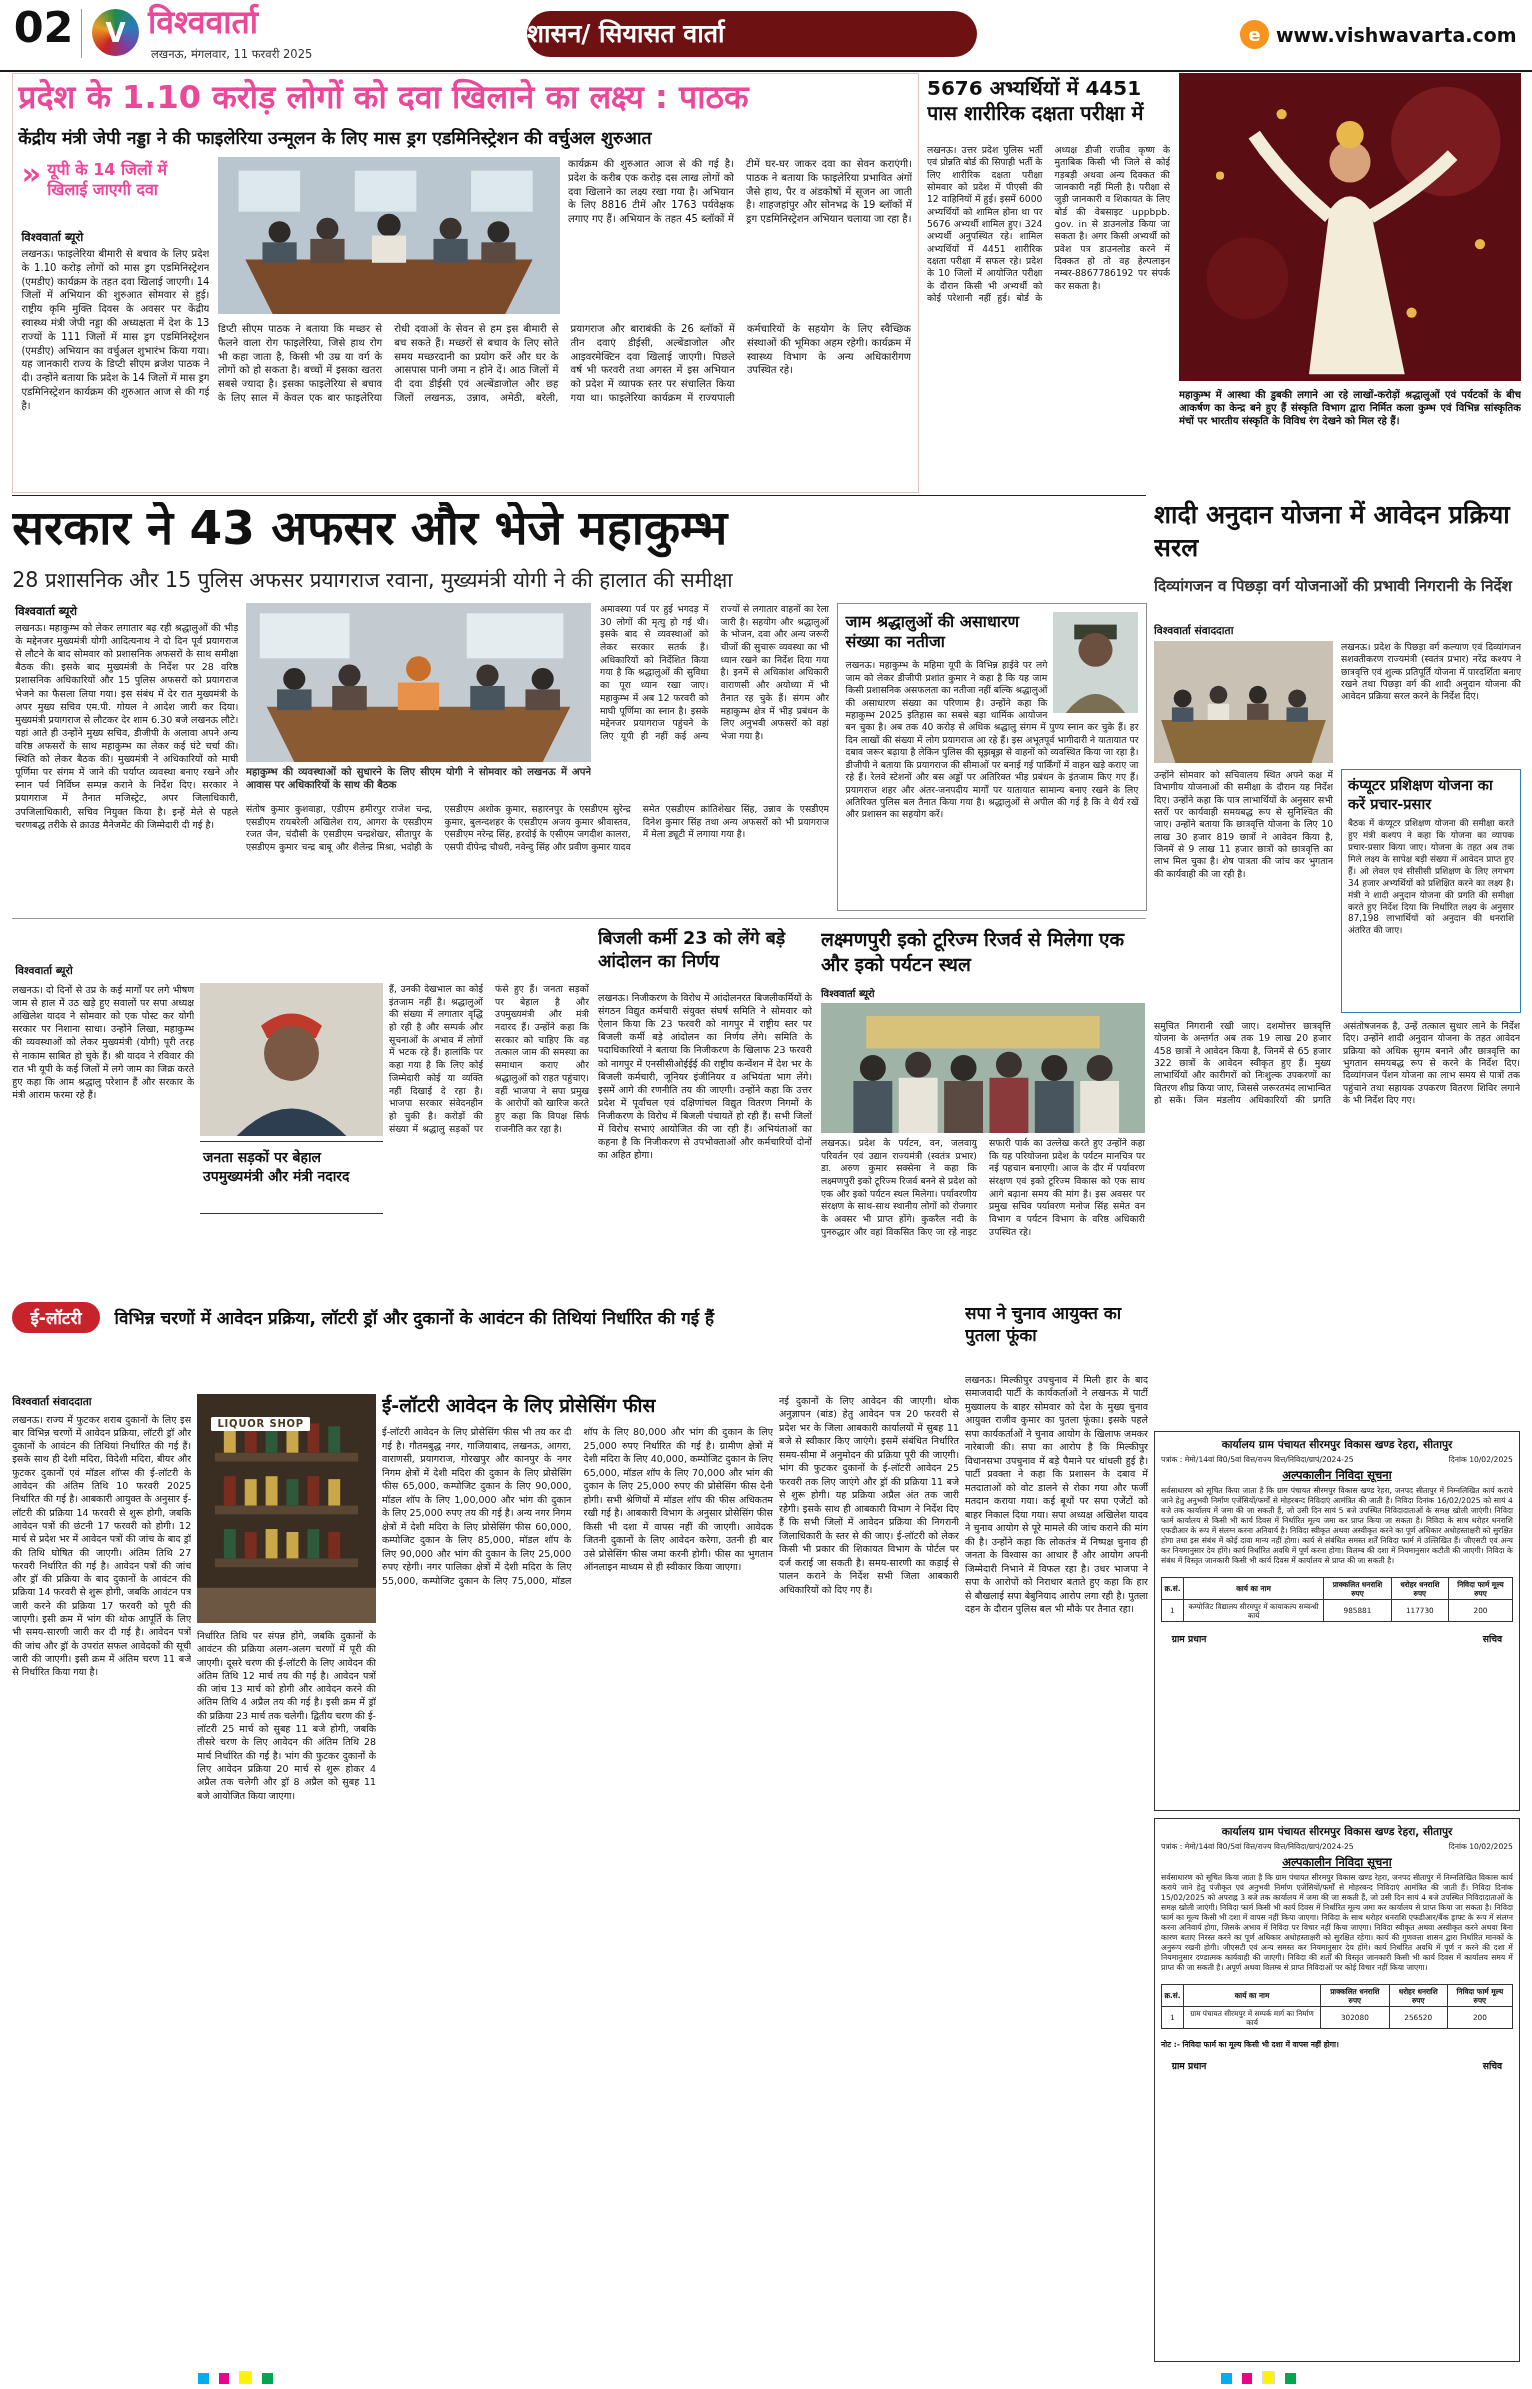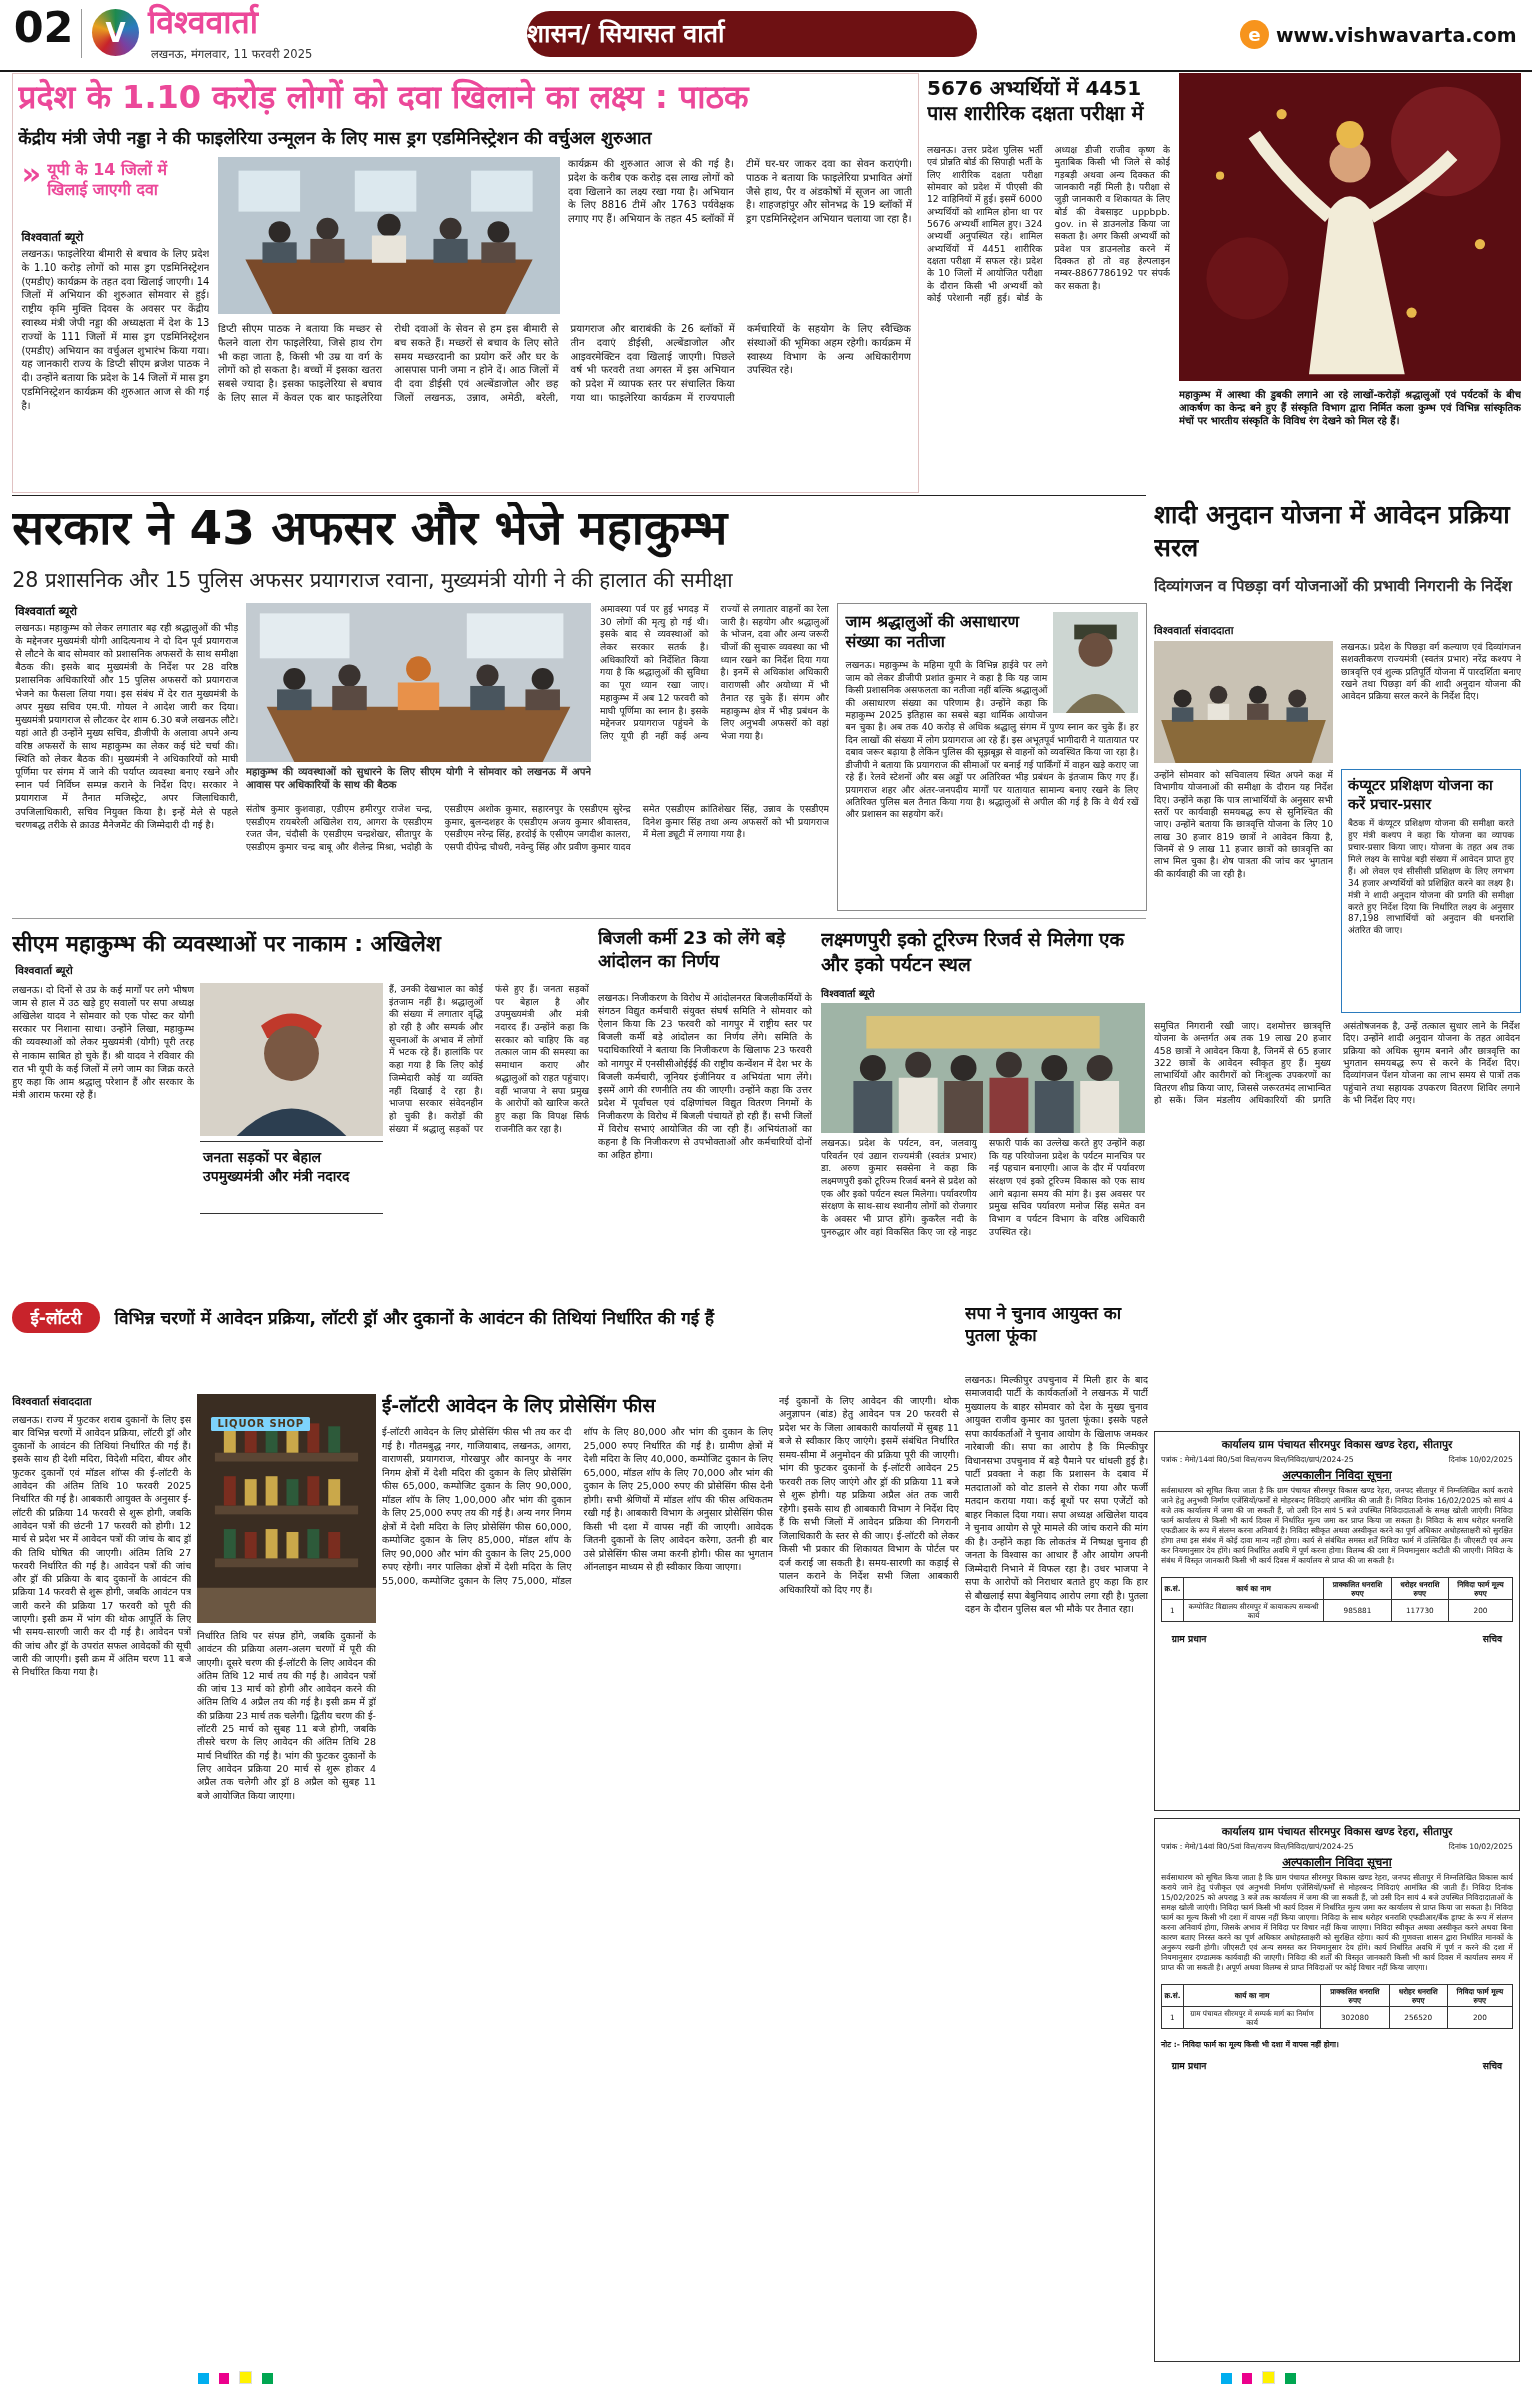--- a/index.html
+++ b/index.html
@@ -27,21 +27,21 @@
   .notice .office{font-size:10.7px;font-weight:bold;text-align:center}
   .notice .refrow{display:flex;justify-content:space-between;font-size:7.6px;margin-top:2.3px}
   .notice .ntitle{font-size:11.5px;font-weight:bold;text-align:center;text-decoration:underline;margin:3.1px 0}
   .notice table{width:100%;border-collapse:collapse;margin:11px 0}
   .notice th,.notice td{border:0.8px solid #333;padding:1.5px 2.3px;font-size:7.3px;text-align:center;line-height:1.25}
   .sigrow{display:flex;justify-content:space-between;font-weight:bold;font-size:9.2px;margin-top:9.2px;padding:0 10.7px}
   .quotebox{border-top:1.5px solid #333;border-bottom:1.5px solid #333;padding:6.1px 3.1px;
             font-size:14px;font-weight:bold;line-height:1.35;overflow:hidden;box-sizing:border-box}
   .pill{display:inline-block;background:#c8232b;color:#fff;font-weight:bold;font-size:17px;
         padding:3.8px 18.3px;border-radius:18.3px;margin-right:10.7px;vertical-align:middle}
-  .photolabel{position:absolute;left:8%;top:10%;background:#7dd3fc;color:#4a371f;font-weight:bold;
+  .photolabel{position:absolute;left:8%;top:10%;background:#ffffff;color:#4a371f;font-weight:bold;
         font-size:10px;padding:1.5px 6.1px;border-radius:1.5px;letter-spacing:0.8px}
   .regmark{display:inline-block;width:10.7px;height:10.7px;margin-right:6.1px}
 </style>
 </head>
 <body>
 
 <div class="page">
 
   <div class="abs" style="left:0;top:0;width:1533px;height:70px;border-bottom:2.3px solid #1a1a1a;">
     <div class="abs b" style="left:13.7px;top:6.1px;font-size:43px;line-height:1;">02</div>
@@ -172,21 +172,20 @@
     </svg>
   </div>
   <div class="abs body-sm" style="left:1341px;top:641px;width:180px;height:122px;">लखनऊ। प्रदेश के पिछड़ा वर्ग कल्याण एवं दिव्यांगजन सशक्तीकरण राज्यमंत्री (स्वतंत्र प्रभार) नरेंद्र कश्यप ने छात्रवृत्ति एवं शुल्क प्रतिपूर्ति योजना में पारदर्शिता बनाए रखने तथा पिछड़ा वर्ग की शादी अनुदान योजना की आवेदन प्रक्रिया सरल करने के निर्देश दिए।</div>
   <div class="abs body-sm" style="left:1154px;top:769px;width:179px;height:244px;">उन्होंने सोमवार को सचिवालय स्थित अपने कक्ष में विभागीय योजनाओं की समीक्षा के दौरान यह निर्देश दिए। उन्होंने कहा कि पात्र लाभार्थियों के अनुसार सभी स्तरों पर कार्यवाही समयबद्ध रूप से सुनिश्चित की जाए। उन्होंने बताया कि छात्रवृत्ति योजना के लिए 10 लाख 30 हजार 819 छात्रों ने आवेदन किया है, जिनमें से 9 लाख 11 हजार छात्रों को छात्रवृत्ति का लाभ मिल चुका है। शेष पात्रता की जांच कर भुगतान की कार्यवाही की जा रही है।</div>
   <div class="abs bluebox" style="left:1341px;top:769px;width:180px;height:244px;">
     <div class="c b" style="font-size:14.5px;line-height:1.3;margin-bottom:4.6px;">कंप्यूटर प्रशिक्षण योजना का करें प्रचार-प्रसार</div>
     <div class="jt" style="font-size:8.8px;line-height:1.35;">बैठक में कंप्यूटर प्रशिक्षण योजना की समीक्षा करते हुए मंत्री कश्यप ने कहा कि योजना का व्यापक प्रचार-प्रसार किया जाए। योजना के तहत अब तक मिले लक्ष्य के सापेक्ष बड़ी संख्या में आवेदन प्राप्त हुए हैं। ओ लेवल एवं सीसीसी प्रशिक्षण के लिए लगभग 34 हजार अभ्यर्थियों को प्रशिक्षित करने का लक्ष्य है। मंत्री ने शादी अनुदान योजना की प्रगति की समीक्षा करते हुए निर्देश दिया कि निर्धारित लक्ष्य के अनुसार 87,198 लाभार्थियों को अनुदान की धनराशि अंतरित की जाए।</div>
   </div>
   <div class="abs body-sm cols2" style="left:1154px;top:1020px;width:366px;height:406px;">समुचित निगरानी रखी जाए। दशमोत्तर छात्रवृत्ति योजना के अन्तर्गत अब तक 19 लाख 20 हजार 458 छात्रों ने आवेदन किया है, जिनमें से 65 हजार 322 छात्रों के आवेदन स्वीकृत हुए हैं। मुख्य लाभार्थियों और कारीगरों को निःशुल्क उपकरणों का वितरण शीघ्र किया जाए, जिससे जरूरतमंद लाभान्वित हो सकें। जिन मंडलीय अधिकारियों की प्रगति असंतोषजनक है, उन्हें तत्काल सुधार लाने के निर्देश दिए। उन्होंने शादी अनुदान योजना के तहत आवेदन प्रक्रिया को अधिक सुगम बनाने और छात्रवृत्ति का भुगतान समयबद्ध रूप से करने के निर्देश दिए। दिव्यांगजन पेंशन योजना का लाभ समय से पात्रों तक पहुंचाने तथा सहायक उपकरण वितरण शिविर लगाने के भी निर्देश दिए गए।</div>
 
-  <div class="abs c b" style="left:12.2px;top:927px;width:577px;height:34px;font-size:22px;overflow:hidden;">सीएम महाकुम्भ की व्यवस्थाओं पर नाकाम : अखिलेश</div>
   <div class="abs byline" style="left:15.3px;top:963px;font-size:10.7px;">विश्ववार्ता ब्यूरो</div>
   <div class="abs body" style="left:12.2px;top:983px;width:182px;height:305px;font-size:9.5px;">लखनऊ। दो दिनों से उप्र के कई मार्गों पर लगे भीषण जाम से हाल में उठ खड़े हुए सवालों पर सपा अध्यक्ष अखिलेश यादव ने सोमवार को एक पोस्ट कर योगी सरकार पर निशाना साधा। उन्होंने लिखा, महाकुम्भ की व्यवस्थाओं को लेकर मुख्यमंत्री (योगी) पूरी तरह से नाकाम साबित हो चुके हैं। श्री यादव ने रविवार की रात भी यूपी के कई जिलों में लगे जाम का जिक्र करते हुए कहा कि आम श्रद्धालु परेशान हैं और सरकार के मंत्री आराम फरमा रहे हैं।</div>
   <div class="photo" style="left:200px;top:983px;width:183px;height:153px;">
     <svg viewBox="0 0 60 50" preserveAspectRatio="none">
       <rect x="0" y="0" width="60" height="50" fill="#d7d2c8"></rect>
       <path d="M20 14 Q30 6 40 14 L38 18 L22 18 Z" fill="#c0392b"></path>
       <circle cx="30" cy="23" r="9" fill="#7a5843"></circle>
       <path d="M12 50 Q30 32 48 50 Z" fill="#2c3e50"></path>
     </svg>
   </div>

